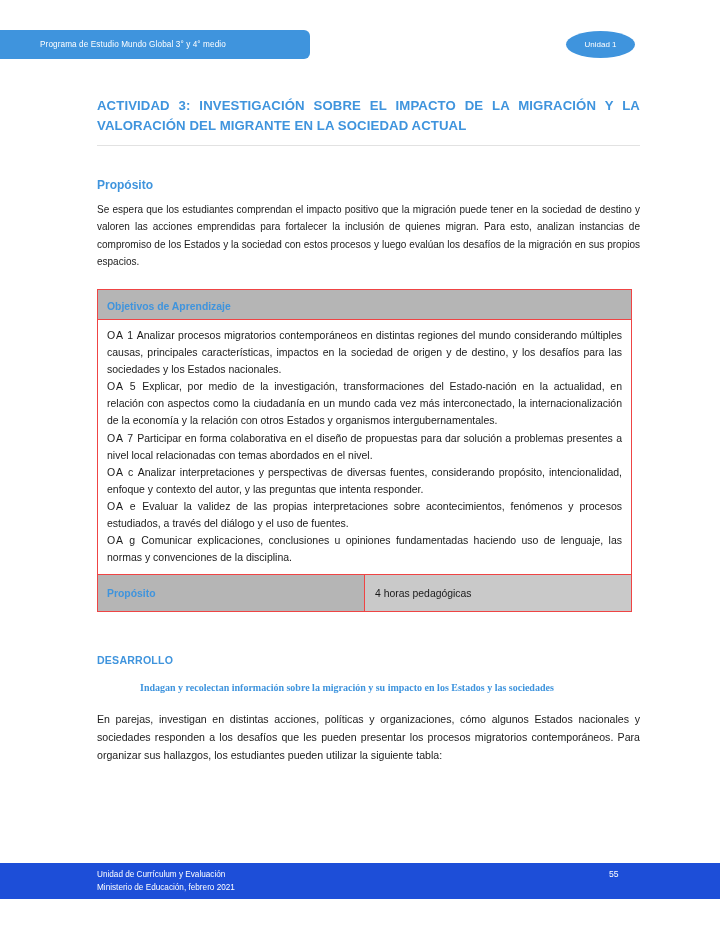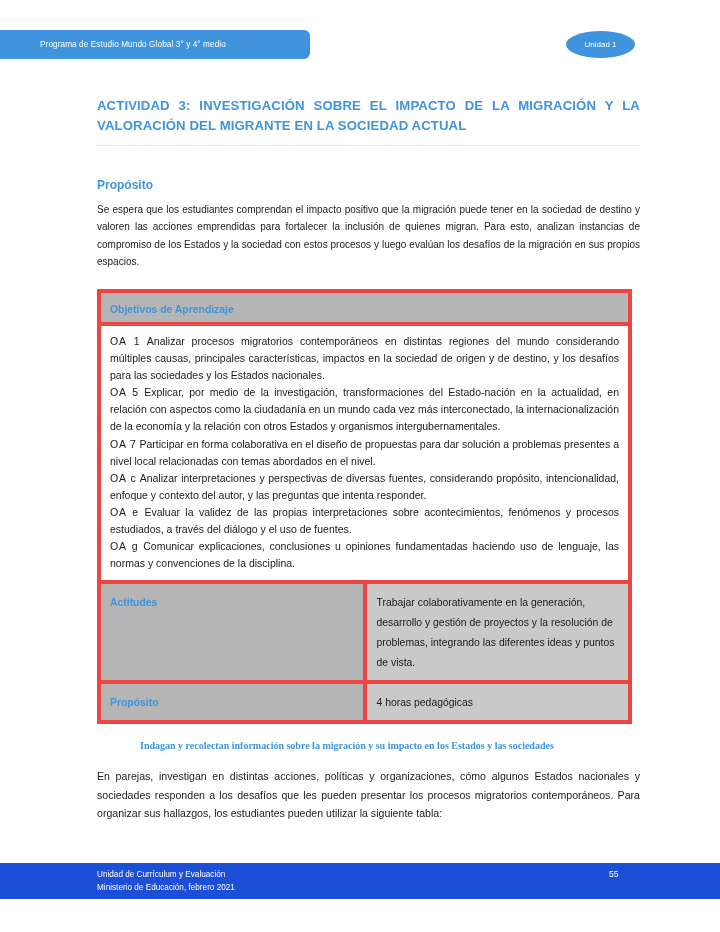--- a/index.html
+++ b/index.html
@@ -103,21 +103,21 @@
   }
 
   
   .oa-table {
     margin-top: 19px;
     width: 535px;
     border-collapse: collapse;
     table-layout: fixed;
   }
   .oa-table td {
-    border: 4px solid #ef4444;
+    border: 1px solid #ef4444;
     vertical-align: top;
   }
   .oa-head-cell {
     background: #b5b5b5;
     padding: 6px 9px 5px 9px;
   }
   .oa-head-text {
     color: #3f94dd;
     font-size: 10.4px;
     font-weight: bold;
@@ -262,37 +262,30 @@
             <span>Evaluar la validez de las propias interpretaciones sobre acontecimientos, fenómenos y procesos estudiados, a través del diálogo y el uso de fuentes.</span>
           </div>
           <div class="oa-entry">
             <span class="oa-code">OA g</span>
             <span>Comunicar explicaciones, conclusiones u opiniones fundamentadas haciendo uso de lenguaje, las normas y convenciones de la disciplina.</span>
           </div>
         </td>
       </tr>
       <tr>
         <td class="meta-label-cell">
-          <span class="meta-label-text">Actitudes</span>
-        </td>
-        <td class="meta-value-cell">
-          <span class="meta-value-text">Trabajar colaborativamente en la generación, desarrollo y gestión de proyectos y la resolución de problemas, integrando las diferentes ideas y puntos de vista.</span>
-        </td>
-      </tr>
-      <tr>
-        <td class="meta-label-cell">
           <span class="meta-label-text">Propósito</span>
         </td>
         <td class="meta-value-cell">
           <span class="meta-value-text">4 horas pedagógicas</span>
         </td>
       </tr>
     </tbody>
   </table>
 
+  <div class="desarrollo-label">DESARROLLO</div>
   <div class="subactivity">Indagan y recolectan información sobre la migración y su impacto en los Estados y las sociedades</div>
   <p class="closing-para">En parejas, investigan en distintas acciones, políticas y organizaciones, cómo algunos Estados nacionales y sociedades responden a los desafíos que les pueden presentar los procesos migratorios contemporáneos. Para organizar sus hallazgos, los estudiantes pueden utilizar la siguiente tabla:</p>
 
 </div>
 
 <div class="footer-bar">
   <div class="footer-text">
     <div>Unidad de Currículum y Evaluación</div>
     <div>Ministerio de Educación, febrero 2021</div>
   </div>

